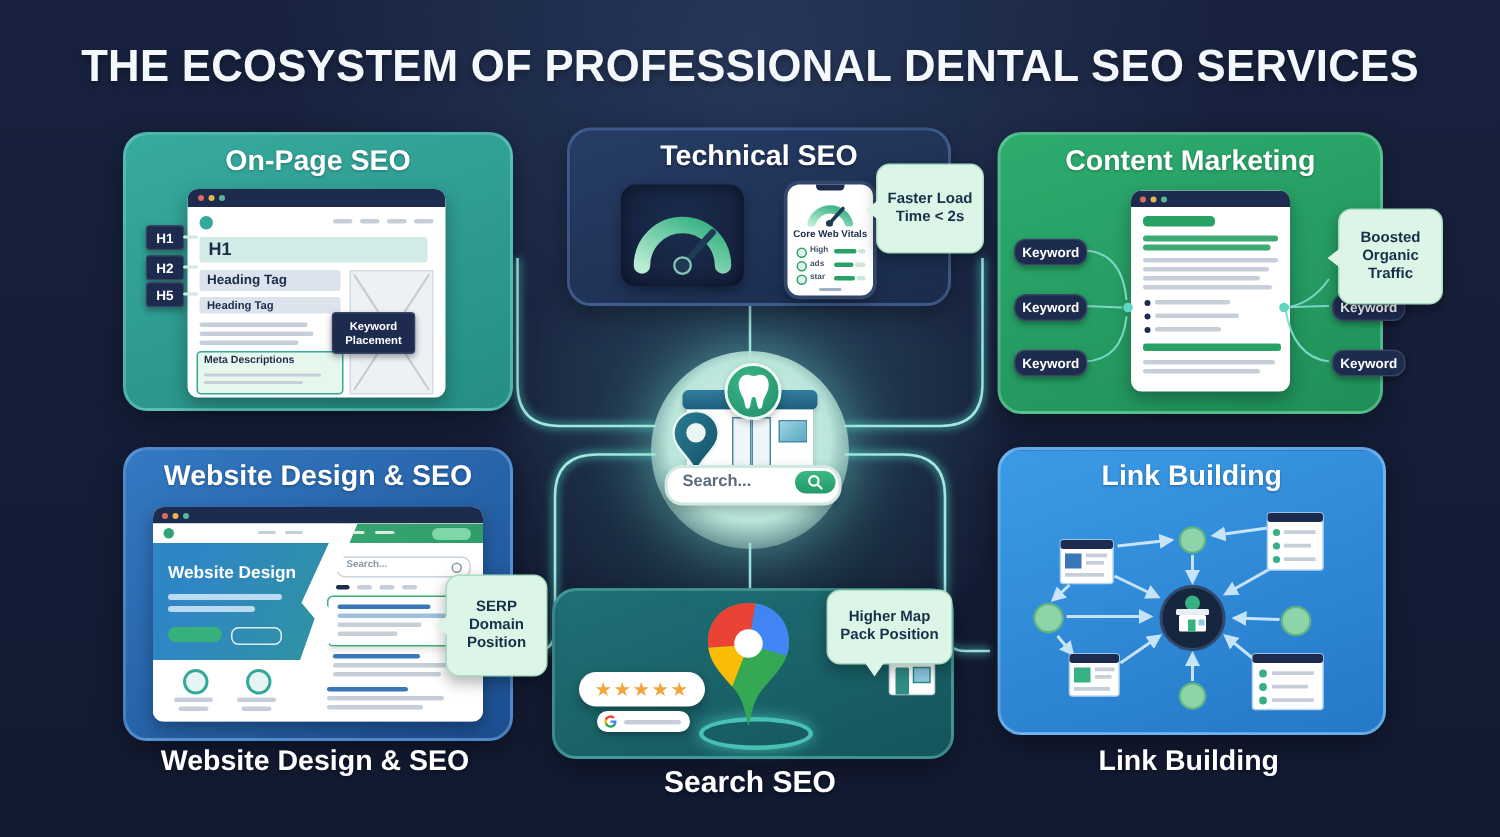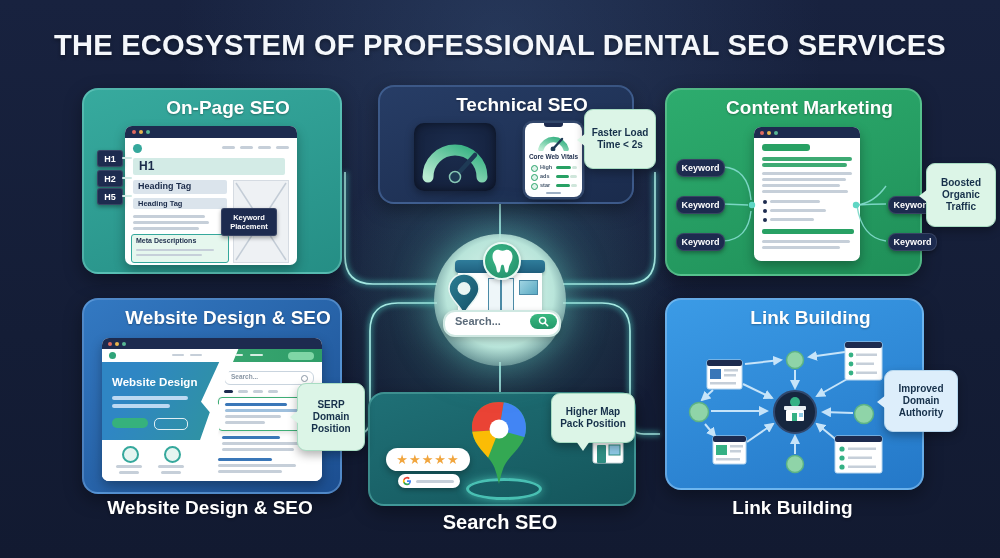--- a/index.html
+++ b/index.html
@@ -9,21 +9,21 @@
   .stage::before{content:"";position:absolute;inset:0;
     background:
       radial-gradient(circle at 500px 300px, rgba(98,214,198,.30) 0%, rgba(98,214,198,.12) 14%, rgba(98,214,198,0) 30%),
       radial-gradient(circle at 500px 40px, rgba(80,120,170,.25) 0%, rgba(80,120,170,0) 45%),
       linear-gradient(180deg,#18223f 0%,#141d36 60%,#121a31 100%);}
   .abs{position:absolute;}
   
   .main-title{left:0;top:28px;width:1000px;text-align:center;color:#f4f7fb;
     font-size:30px;font-weight:700;letter-spacing:.2px;transform:scaleX(.97);
     text-shadow:0 2px 4px rgba(0,0,0,.35);z-index:5;}
-  .panel-title{position:absolute;left:16px;top:7px;width:100%;text-align:center;
+  .panel-title{position:absolute;left:0;top:7px;width:100%;text-align:center;
     color:#ffffff;font-size:19px;font-weight:700;text-shadow:0 1px 2px rgba(0,0,0,.3);}
   .bottom-label{position:absolute;color:#fff;font-size:19px;font-weight:700;
     text-align:center;text-shadow:0 1px 3px rgba(0,0,0,.4);z-index:4;}
   
   .panel{position:absolute;border-radius:16px;z-index:2;box-shadow:0 6px 18px rgba(0,0,0,.35);}
   .p-onpage{left:82px;top:88px;width:256px;height:182px;
     background:linear-gradient(160deg,#37aa9e 0%,#258e85 100%);border:2px solid rgba(140,226,216,.4);}
   .p-technical{left:378px;top:85px;width:252px;height:115px;
     background:linear-gradient(160deg,#273d66 0%,#1a2b4c 100%);border:2px solid rgba(95,135,195,.45);}
   .p-content{left:665px;top:88px;width:253px;height:184px;
@@ -255,21 +255,21 @@
     </div>
   <div class="navy-pill" style="left:676px;top:233px;width:47px;height:16px;border-radius:8px;font-size:9px;z-index:4;">
       <span>Keyword</span>
     </div>
   <div class="navy-pill" style="left:888px;top:196px;width:47px;height:16px;border-radius:8px;font-size:9px;z-index:4;">
       <span>Keyword</span>
     </div>
   <div class="navy-pill" style="left:888px;top:233px;width:47px;height:16px;border-radius:8px;font-size:9px;z-index:4;">
       <span>Keyword</span>
     </div>
-  <div class="callout tail-left" style="left:926px;top:139px;width:60px;height:50px;margin-top:24px;">
+  <div class="callout tail-left" style="left:892px;top:139px;width:60px;height:50px;">
     <span>Boosted Organic Traffic</span>
   </div>
 
   <div class="panel p-website">
     <div class="panel-title">Website Design &amp; SEO</div>
     <div class="browser" style="left:18px;top:38px;width:220px;height:143px;">
       <div class="b-head" style="height:11px;">
         <span class="dot" style="left:6px;top:3.5px;background:#e0695f;"></span>
         <span class="dot" style="left:13px;top:3.5px;background:#e8b54d;"></span>
         <span class="dot" style="left:20px;top:3.5px;background:#57b894;"></span>
@@ -450,23 +450,20 @@
       <g>
         <circle cx="128" cy="112" r="21" fill="#16263f" stroke="#31486e" stroke-width="2"></circle>
         <circle cx="128" cy="102" r="5" fill="#35b184"></circle>
         <rect x="117" y="106" width="22" height="4" rx="1" fill="#e8eef4"></rect>
         <rect x="119" y="110" width="18" height="11" rx="1" fill="#ffffff"></rect>
         <rect x="125" y="113" width="5" height="8" fill="#35b184"></rect>
         <rect x="132" y="113" width="4" height="4" fill="#8fc9e6"></rect>
       </g>
     </svg>
   </div>
-  <div class="callout blue tail-left" style="left:884px;top:370px;width:64px;height:48px;">
-    <span>Improved Domain Authority</span>
-  </div>
   <div class="bottom-label" style="left:665px;top:497px;width:255px;">Link Building</div>
 
   <div class="abs" style="left:434px;top:234px;width:132px;height:132px;border-radius:50%;z-index:3;
        background:radial-gradient(circle at 50% 45%,#e4f7f0 0%,#b9e5da 55%,rgba(140,205,195,.45) 80%,rgba(140,205,195,0) 100%);
        box-shadow:0 0 40px rgba(110,225,210,.5);">
 
     <div class="abs" style="left:21px;top:26px;width:90px;height:13px;border-radius:4px;background:linear-gradient(180deg,#2f7d9b,#1f5f7e);box-shadow:0 2px 3px rgba(0,0,0,.2);"></div>
 
     <div class="abs" style="left:24px;top:39px;width:84px;height:40px;background:#fdfefe;border-radius:0 0 3px 3px;box-shadow:0 2px 4px rgba(0,0,0,.18);">
       <div class="abs" style="left:30px;top:5px;width:11px;height:34px;background:#eef6f9;border:1.5px solid #4a8aa6;"></div>

